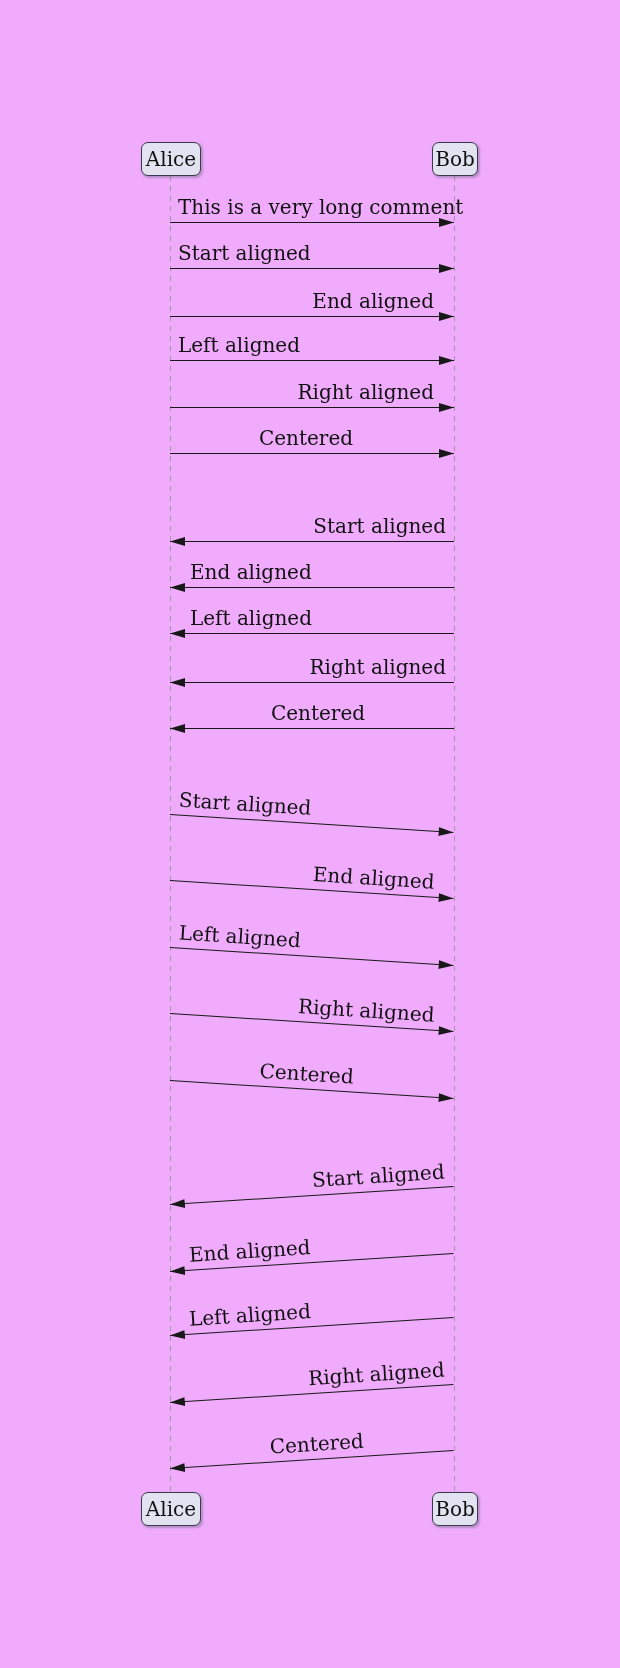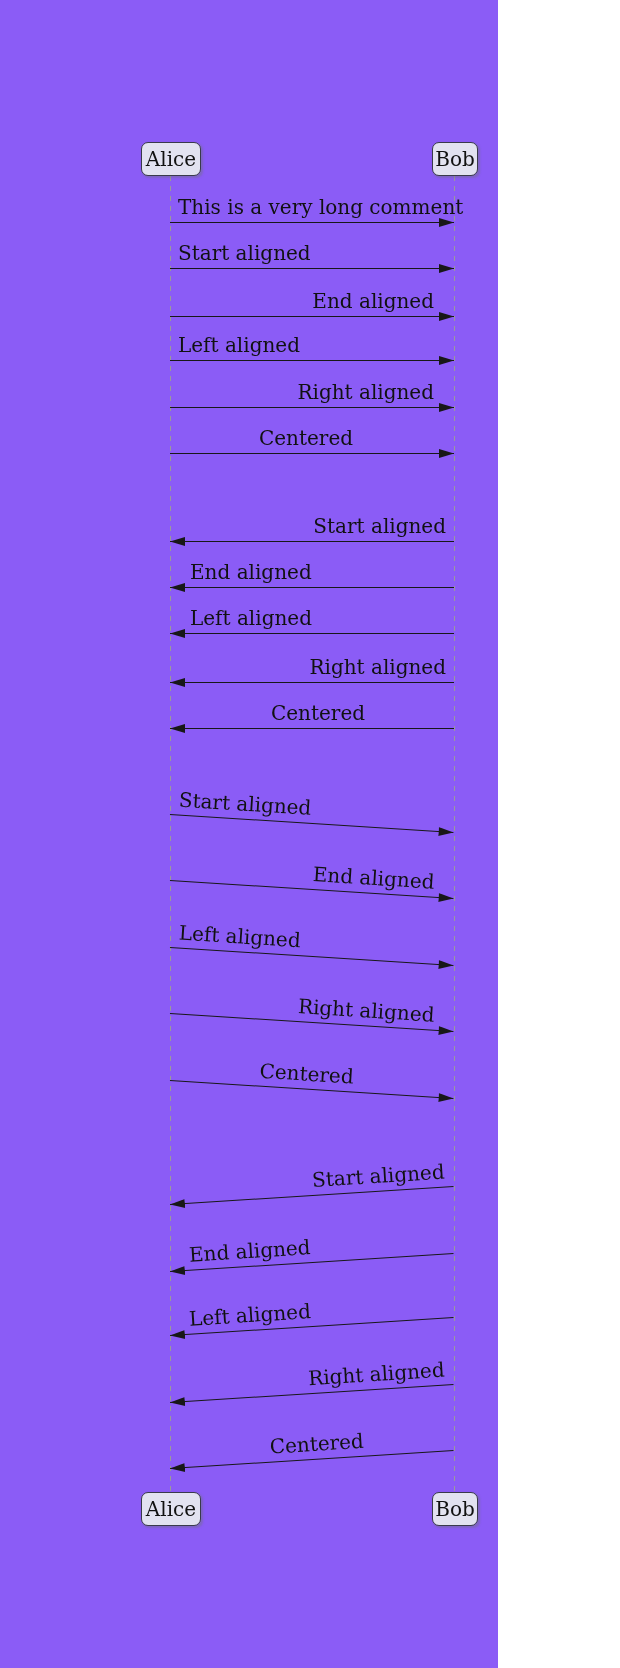--- a/index.html
+++ b/index.html
@@ -1,17 +1,17 @@
 <!DOCTYPE html>
 <html><head>
 <meta charset="utf-8">
 <style>
   html,body{margin:0;padding:0;background:#ffffff;}
   .canvas{
-    position:relative;width:498px;height:1668px;background:#8b5cf6;overflow:hidden;
+    position:relative;width:620px;height:1668px;background:#f0abfc;overflow:hidden;
     font-family:"DejaVu Serif", serif;color:#111111;
   }
   .lifeline{
     position:absolute;top:176px;height:1316px;width:1px;
     background:repeating-linear-gradient(to bottom,#9a9a9a 0 5px,transparent 5px 10px);
   }
   .pbox{
     position:absolute;box-sizing:border-box;height:34px;
     background:#E2E2F0;border:1.5px solid #3a3a4c;border-radius:7px;
     display:flex;align-items:center;justify-content:center;

